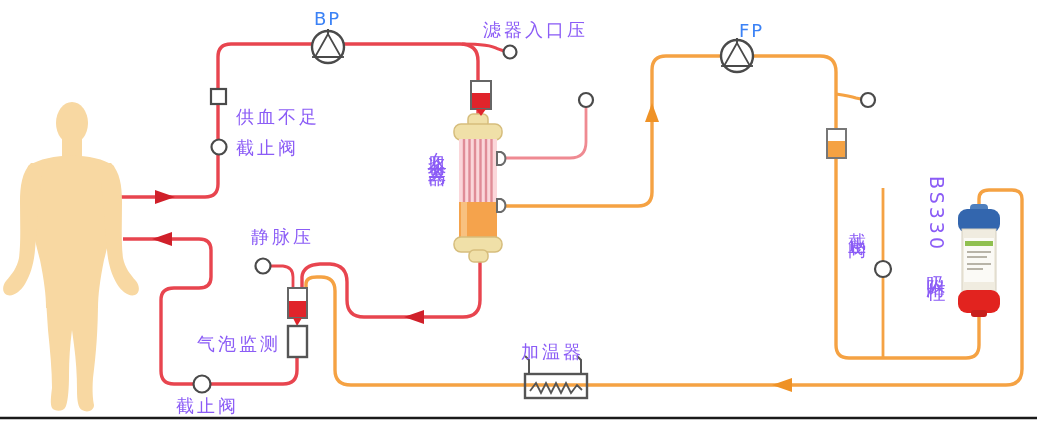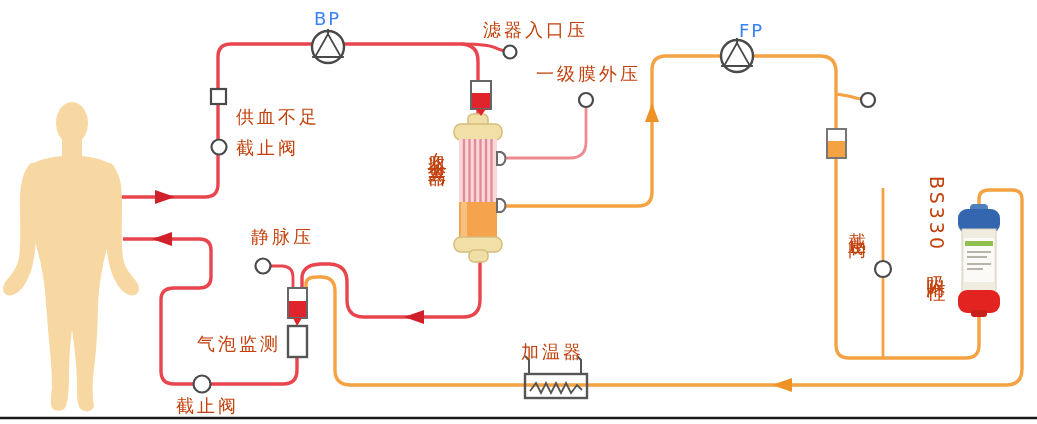--- a/index.html
+++ b/index.html
@@ -6,21 +6,21 @@
   .stage{
     position:relative;
     width:1037px;height:424px;
     background:#ffffff;
     overflow:hidden;
     font-family:"DejaVu Sans","Liberation Sans",sans-serif;
   }
   .stage svg{position:absolute;left:0;top:0;}
   .lbl{
     position:absolute;
-    color:#c2410c;
+    color:#8b5cf6;
     font-size:18px;
     line-height:1;
     letter-spacing:3px;
     white-space:nowrap;
     user-select:none;
   }
   .lbl.latin{letter-spacing:2px;color:#3b82f6;font-size:18px;}
   .lbl.vert{
     writing-mode:vertical-rl;
     text-orientation:upright;
@@ -160,21 +160,20 @@
 
     <line x1="0" y1="418" x2="1037" y2="418" stroke="#1a1a1a" stroke-width="2.6"></line>
   </svg>
 
   <div class="lbl latin" style="left:314px;top:10px;">BP</div>
   <div class="lbl latin" style="left:723px;top:22px;margin-left:16px;">FP</div>
 
   <div class="lbl" style="left:236px;top:88px;margin-top:20px;">供血不足</div>
   <div class="lbl" style="left:236px;top:139px;">截止阀</div>
   <div class="lbl" style="left:483px;top:21px;">滤器入口压</div>
-  <div class="lbl" style="left:536px;top:65px;">一级膜外压</div>
   <div class="lbl" style="left:251px;top:228px;">静脉压</div>
   <div class="lbl" style="left:197px;top:335px;">气泡监测</div>
   <div class="lbl" style="left:176px;top:397px;">截止阀</div>
   <div class="lbl" style="left:521px;top:343px;">加温器</div>
 
   <div class="lbl vert" style="left:428px;top:137px;font-size:19px;">血浆分离器</div>
   <div class="lbl vert-mixed" style="left:927px;top:176px;font-size:19px;">BS330 吸附柱</div>
   <div class="lbl vert" style="left:848px;top:218px;">截止阀</div>
 
 </div>

